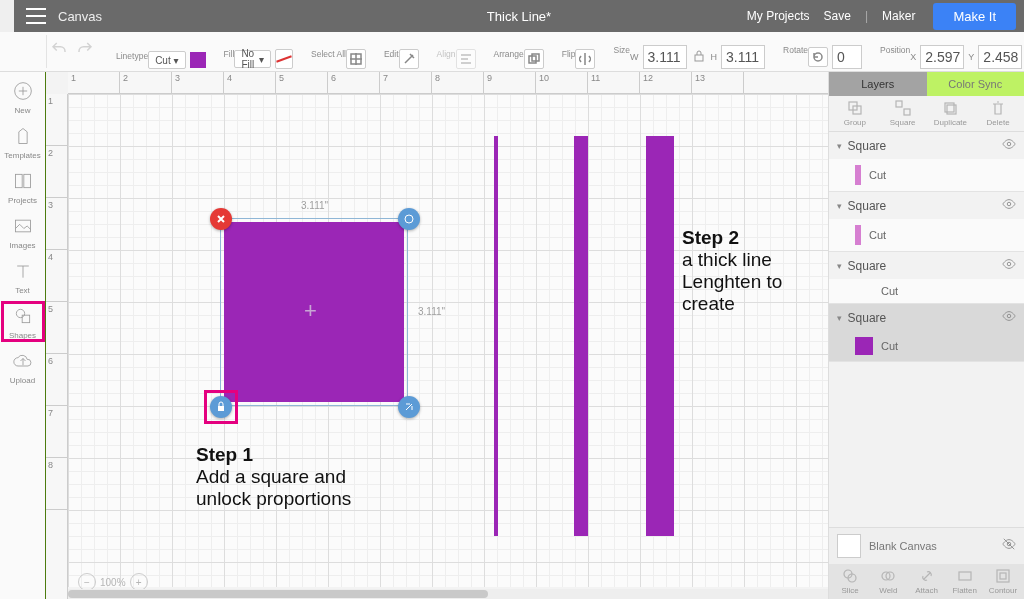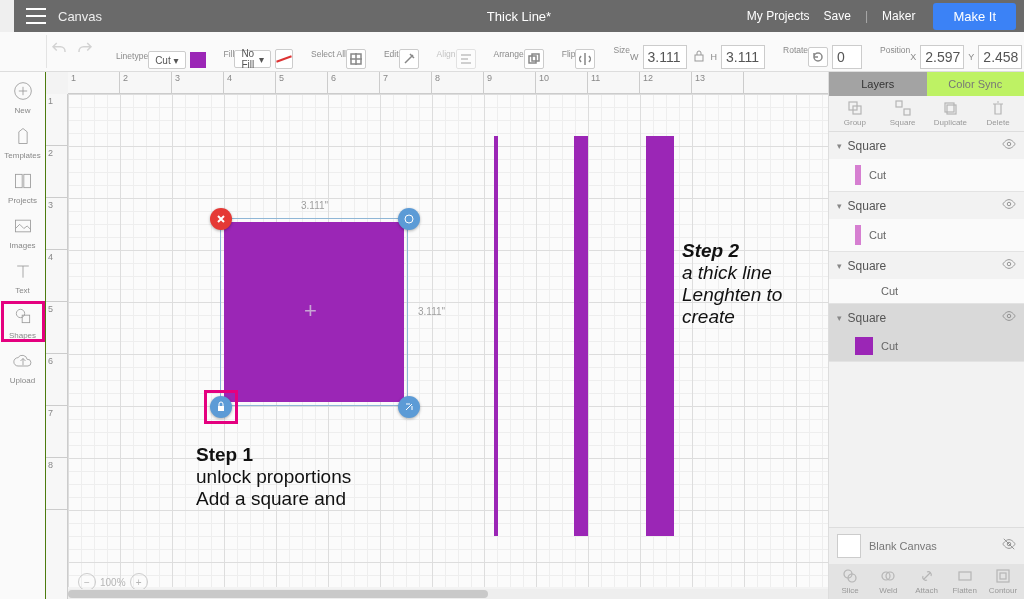--- a/index.html
+++ b/index.html
@@ -340,24 +340,24 @@
         </svg>
       </div>
     <div class="lock-hl" style="left:158px;top:318px;width:34px;height:34px;"></div>
 
     <div class="square-purp" style="left:448px;top:64px;width:4px;height:400px;"></div>
     <div class="square-purp" style="left:528px;top:64px;width:14px;height:400px;"></div>
     <div class="square-purp" style="left:600px;top:64px;width:28px;height:400px;"></div>
 
     <div class="overlay-text" style="left:150px;top:372px;">
       <div class="step">Step 1</div>
+      <div class="body">Add a square and</div>
       <div class="body">unlock proportions</div>
-      <div class="body">Add a square and</div>
-    </div>
-    <div class="overlay-text" style="left:636px;top:168px;font-style:italic;">
+    </div>
+    <div class="overlay-text" style="left:636px;top:155px;">
       <div class="step">Step 2</div>
       <div class="body">a thick line</div>
       <div class="body">Lenghten to create</div>
     </div>
 
     <div class="zoom-widget">
       <div class="circ">−</div>
       <span>100%</span>
       <div class="circ">+</div>
     </div>

